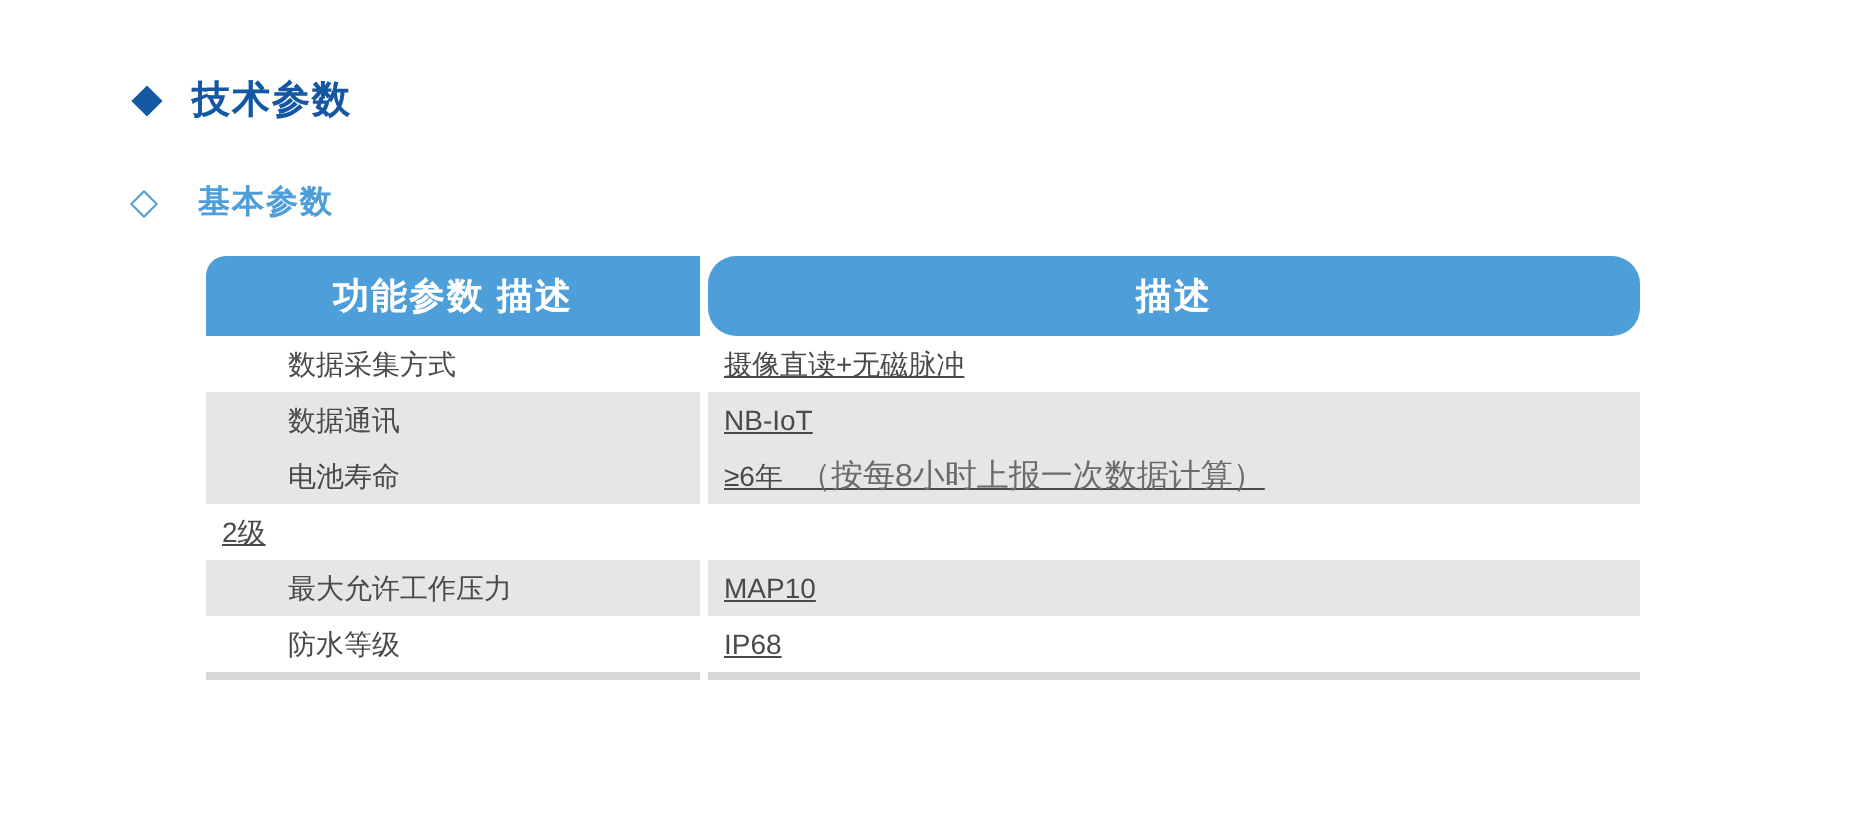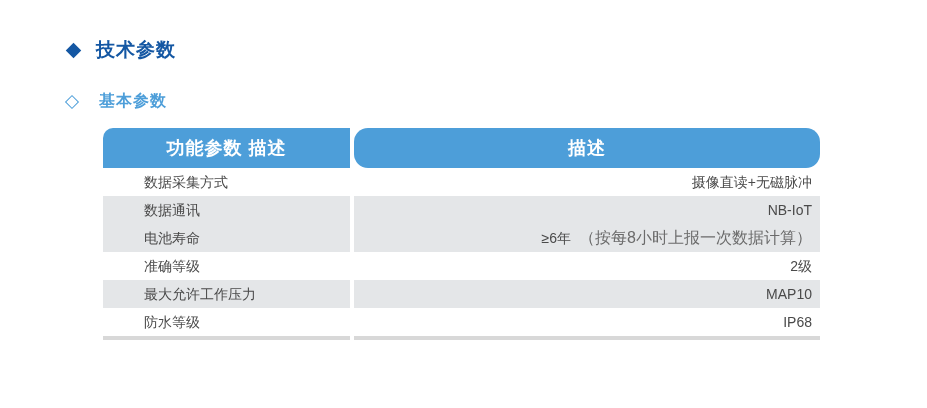--- a/index.html
+++ b/index.html
@@ -56,21 +56,21 @@
   }
   .hleft{width:247px;flex:0 0 auto;}
   .hright{flex:1;border-radius:14px;}
 
   .trow{display:flex;gap:4px;min-height:28px;}
   .trow .cell{
     display:flex;align-items:center;
     font-size:14px;color:var(--text);line-height:19px;
   }
   .trow .left{width:247px;flex:0 0 auto;padding-left:41px;text-align:left;}
-  .trow .right{flex:1;justify-content:center;text-align:right;padding:4px 8px;flex-wrap:wrap;align-content:center;}
+  .trow .right{flex:1;justify-content:center;text-align:left;padding:4px 8px;flex-wrap:wrap;align-content:center;text-decoration:underline;}
   .trow .right .lines{width:100%;}
   .trow.alt .cell{background:var(--row-alt);}
   .note{font-size:16px;color:var(--note);}
 
   .strip{display:flex;gap:4px;height:4px;}
   .strip-left{width:247px;flex:0 0 auto;background:var(--strip);}
   .strip-right{flex:1;background:var(--strip);}
 </style>
 </head>
 <body>
@@ -105,21 +105,20 @@
             <span class="lines">NB-IoT</span>
           </div>
         </div>
         <div class="trow alt">
           <div class="cell left">电池寿命</div>
           <div class="cell right">
             <span class="lines">≥6年<span class="note"> （按每8小时上报一次数据计算）</span></span>
           </div>
         </div>
         <div class="trow">
-          <div class="cell left">准确等级</div>
           <div class="cell right">
             <span class="lines">2级</span>
           </div>
         </div>
         <div class="trow alt">
           <div class="cell left">最大允许工作压力</div>
           <div class="cell right">
             <span class="lines">MAP10</span>
           </div>
         </div>

